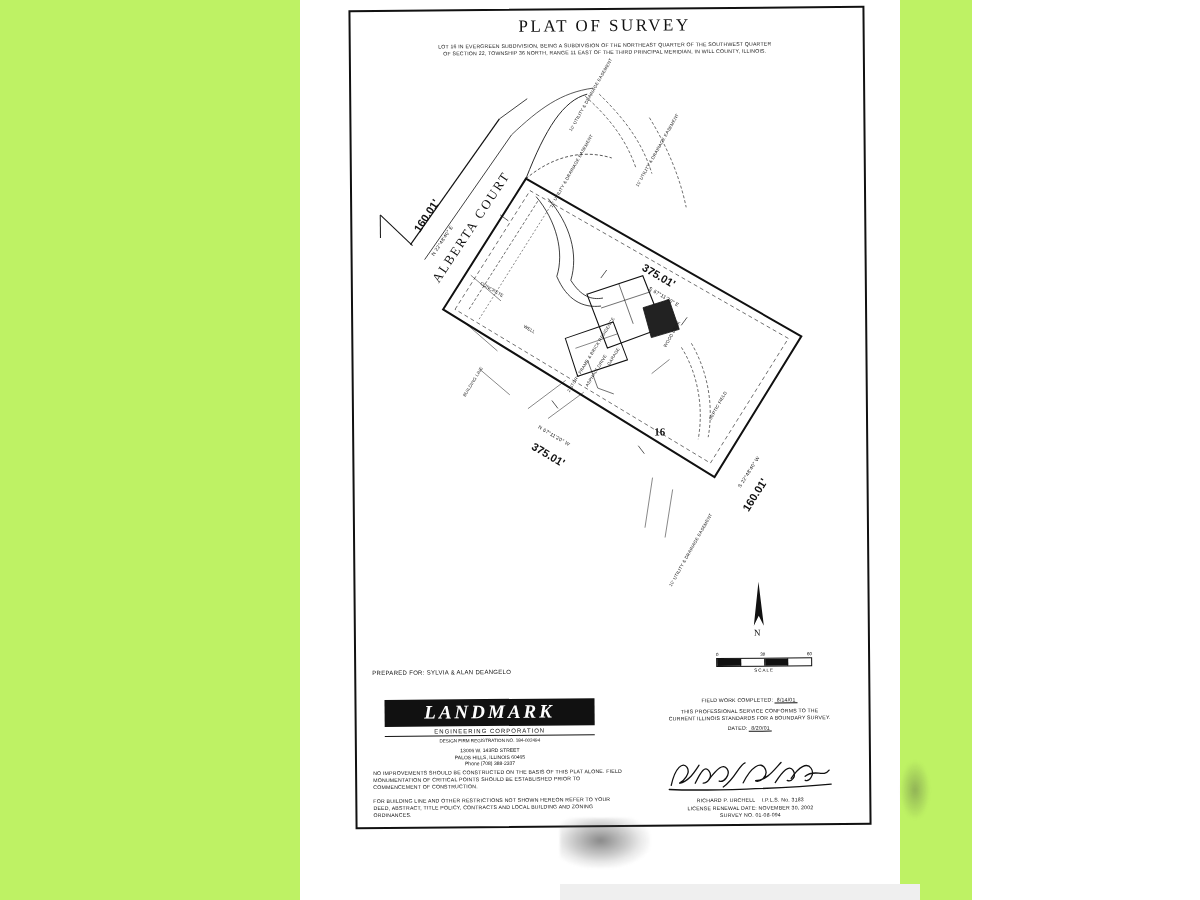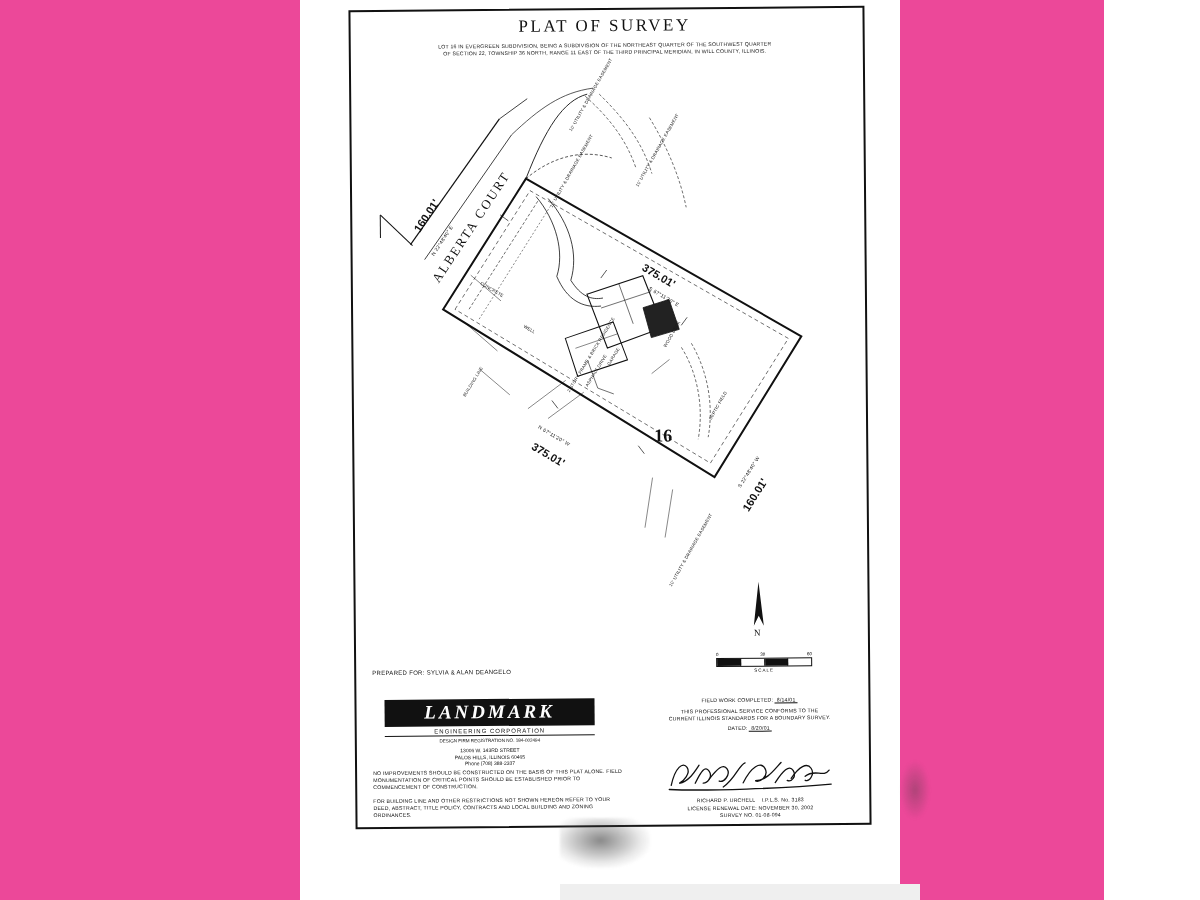--- a/index.html
+++ b/index.html
@@ -4,22 +4,22 @@
 <style>
   html,body{margin:0;padding:0;}
   body{
     width:1200px;height:900px;
     background:#ffffff;
     font-family:"Liberation Sans", sans-serif;
     overflow:hidden;
   }
   .page{
     position:relative;
-    width:1104px;height:900px;
-    background:#ec4899;
+    width:972px;height:900px;
+    background:#bef264;
   }
   
   .scan{
     position:absolute;
     left:300px; top:0px;
     width:600px; height:900px;
     background:#ffffff;
   }
   
   .sheet-border{
@@ -76,21 +76,21 @@
     position:absolute;
     font-family:"Liberation Serif", serif;
     font-size:13px;
     letter-spacing:2px;
     color:#111;
     white-space:nowrap;
   }
   .lotnum{
     position:absolute;
     font-family:"Liberation Serif", serif;
-    font-size:18px;
+    font-size:11px;
     font-weight:bold;
     color:#111;
   }
   .tiny{
     position:absolute;
     font-size:4.4px;
     color:#1a1a1a;
     white-space:nowrap;
     letter-spacing:.2px;
   }

